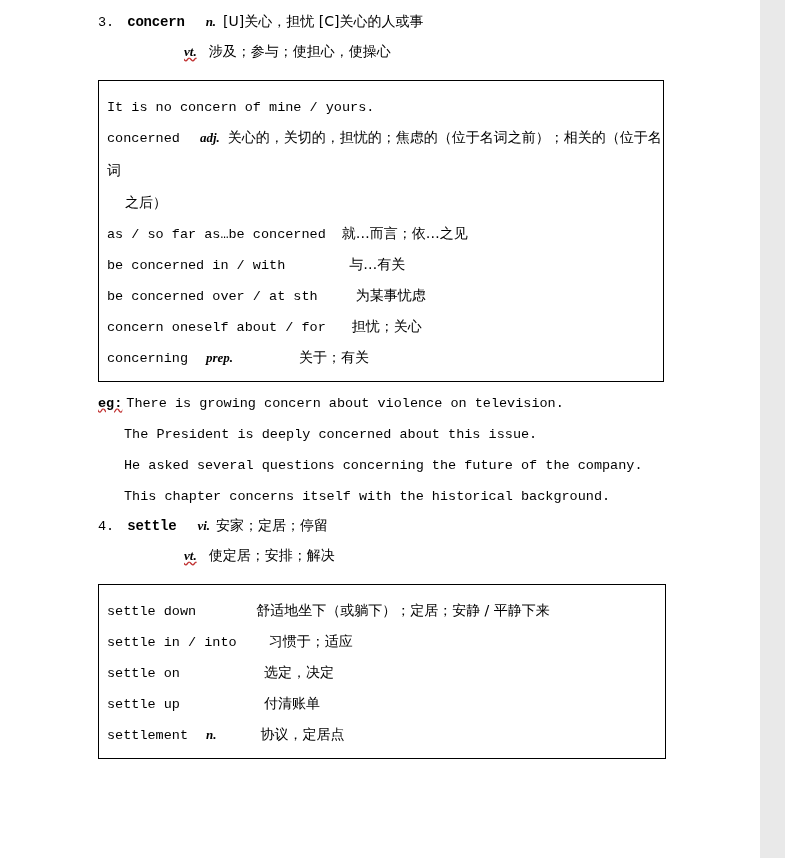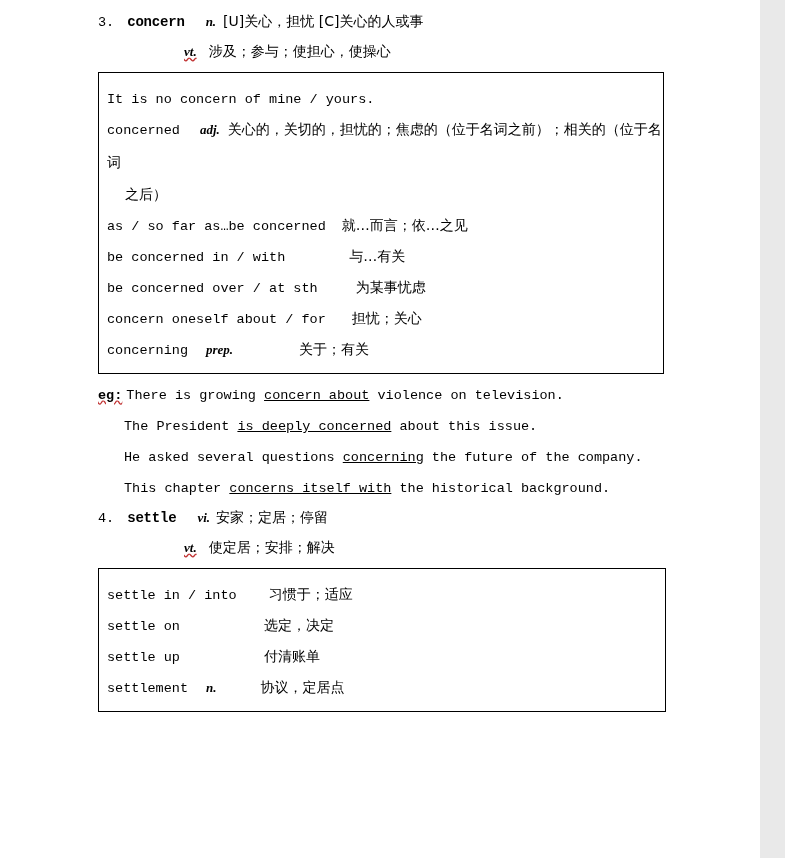--- a/index.html
+++ b/index.html
@@ -66,21 +66,21 @@
   .egtag {
     font-family: "Liberation Mono", "DejaVu Sans Mono", monospace;
     font-weight: bold;
     font-size: 13.5px;
   }
   .zhu {
     font-family: "DejaVu Sans", "Liberation Sans", sans-serif;
     font-weight: bold;
     font-size: 14px;
   }
-  .ul { text-decoration: underline; }
+  .ul { }
   .sqonly {
     text-decoration: underline;
     text-decoration-color: #c03030;
     text-decoration-style: wavy;
   }
 
   
   .entry-line {
     height: 30px;
     line-height: 30px;
@@ -89,20 +89,21 @@
   .entry-line.second {
     padding-left: 86px;
   }
 
   
   .box {
     border: 1.6px solid #000000;
     box-sizing: border-box;
     width: 566px;
     padding: 9px 0 9px 0;
+    margin-top: 8px;
   }
   .box-row {
     line-height: 31px;
     height: 31px;
     padding-left: 8px;
     white-space: nowrap;
   }
   .box-row.wrap {
     white-space: normal;
     height: auto;
@@ -230,20 +231,24 @@
 
       <div class="entry-line second">
         <span class="pos sqonly">vt.</span>
         <span class="cn" style="margin-left:8px;">使定居；安排；解决</span>
       </div>
 
       <div class="sp-6"></div>
 
       <div class="box" style="width:568px;">
 
+        <div class="box-row">
+          <span class="en">settle down</span>
+          <span class="cn" style="margin-left:56px;">舒适地坐下（或躺下）；定居；安静 / 平静下来</span>
+        </div>
 
         <div class="box-row">
           <span class="en">settle in / into</span>
           <span class="cn" style="margin-left:28px;">习惯于；适应</span>
         </div>
 
         <div class="box-row">
           <span class="en">settle on</span>
           <span class="cn" style="margin-left:80px;">选定，决定</span>
         </div>

